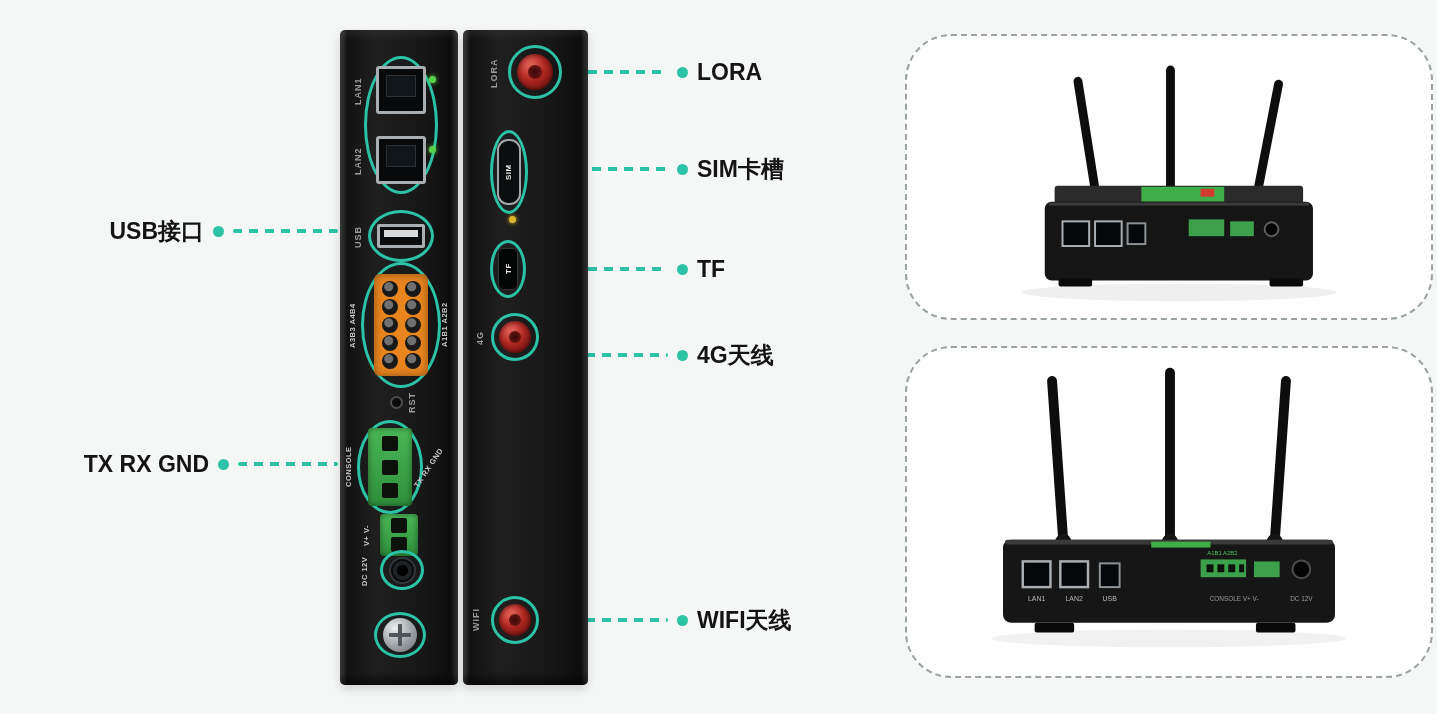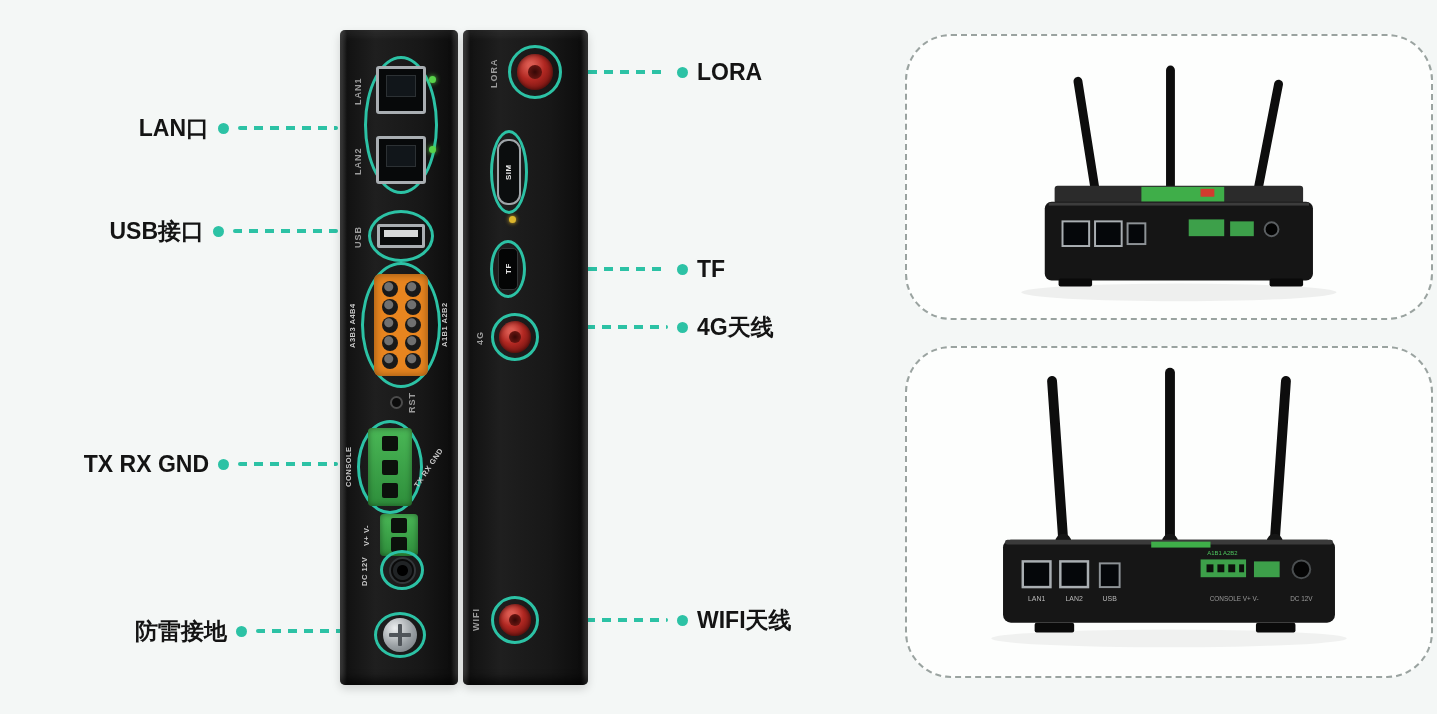--- a/index.html
+++ b/index.html
@@ -26,21 +26,21 @@
   .co-l0 { top: 113px; right: 1099px; }
   .co-l1 { top: 216px; right: 1099px; justify-content: center; }
   .co-l2 { top: 310px; right: 1099px; }
   .co-l3 { top: 449px; right: 1099px; }
   .co-l4 { top: 555px; right: 1059px; }
   .co-l5 { top: 616px; right: 1069px; }
 
   .co-r0 { top: 57px;  left: 556px; }
   .co-r1 { top: 154px; left: 512px; }
   .co-r2 { top: 254px; left: 508px; }
-  .co-r3 { top: 312px; left: 554px; }
+  .co-r3 { top: 340px; left: 554px; }
   .co-r4 { top: 605px; left: 554px; }
 
   
   .panel { position: absolute; border-radius: 5px;
     background: linear-gradient(90deg,#484848 0,#121212 7px,#1f1f1f 30%,#171717 70%,#0d0d0d calc(100% - 7px),#3d3d3d 100%);
     box-shadow: inset 0 5px 8px rgba(255,255,255,.07), inset 0 -6px 8px rgba(0,0,0,.65), 0 4px 10px rgba(0,0,0,.15);
   }
   #panel-front { left: 340px; top: 30px; width: 118px; height: 655px; }
   #panel-side  { left: 463px; top: 30px; width: 125px; height: 655px; }
 
@@ -110,45 +110,40 @@
     border-radius: 46px; background: #fdfefd; }
   #photo-top    { left: 905px; top: 34px;  width: 528px; height: 286px; }
   #photo-bottom { left: 905px; top: 346px; width: 528px; height: 332px; }
   .photo-box svg { width: 100%; height: 100%; display: block; }
 </style>
 </head>
 <body>
 
 <div class="canvas">
 
-  <div class="co co-l0">
-    <span class="txt">LAN口</span>
-    <span class="dot"></span>
-    <span class="dash w100"></span>
-  </div>
   <div class="co co-l1">
     <span class="txt">USB接口</span>
     <span class="dot"></span>
     <span class="dash w105"></span>
   </div>
   <div class="co co-l3">
     <span class="txt">TX RX GND</span>
     <span class="dot"></span>
     <span class="dash w100"></span>
   </div>
-  <div class="co co-l5">
-    <span class="txt">防雷接地</span>
-    <span class="dot"></span>
-    <span class="dash w112"></span>
-  </div>
 
   <div class="co co-r0">
     <span class="dash w112"></span>
     <span class="dot"></span>
     <span class="txt">LORA</span>
+  </div>
+  <div class="co co-r1">
+    <span class="dash w156"></span>
+    <span class="dot"></span>
+    <span class="txt">SIM卡槽</span>
   </div>
   <div class="co co-r2">
     <span class="dash w160"></span>
     <span class="dot"></span>
     <span class="txt">TF</span>
   </div>
   <div class="co co-r3">
     <span class="dash w114"></span>
     <span class="dot"></span>
     <span class="txt">4G天线</span>

